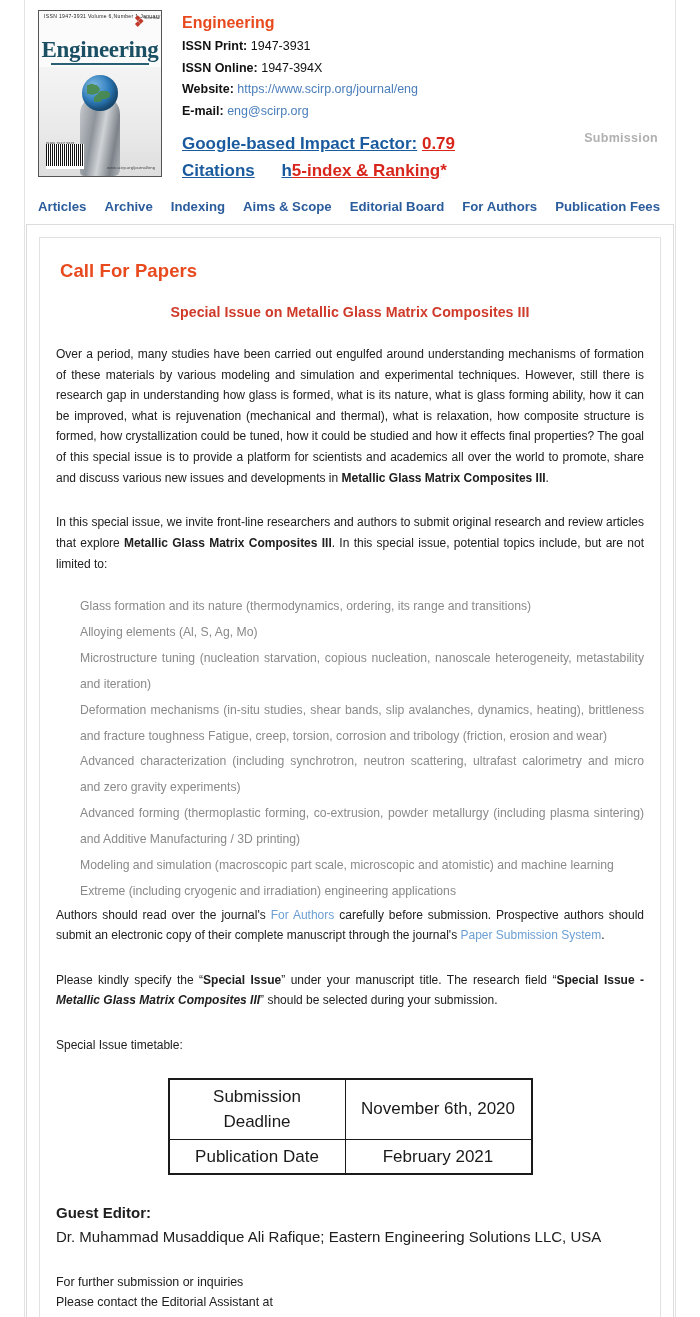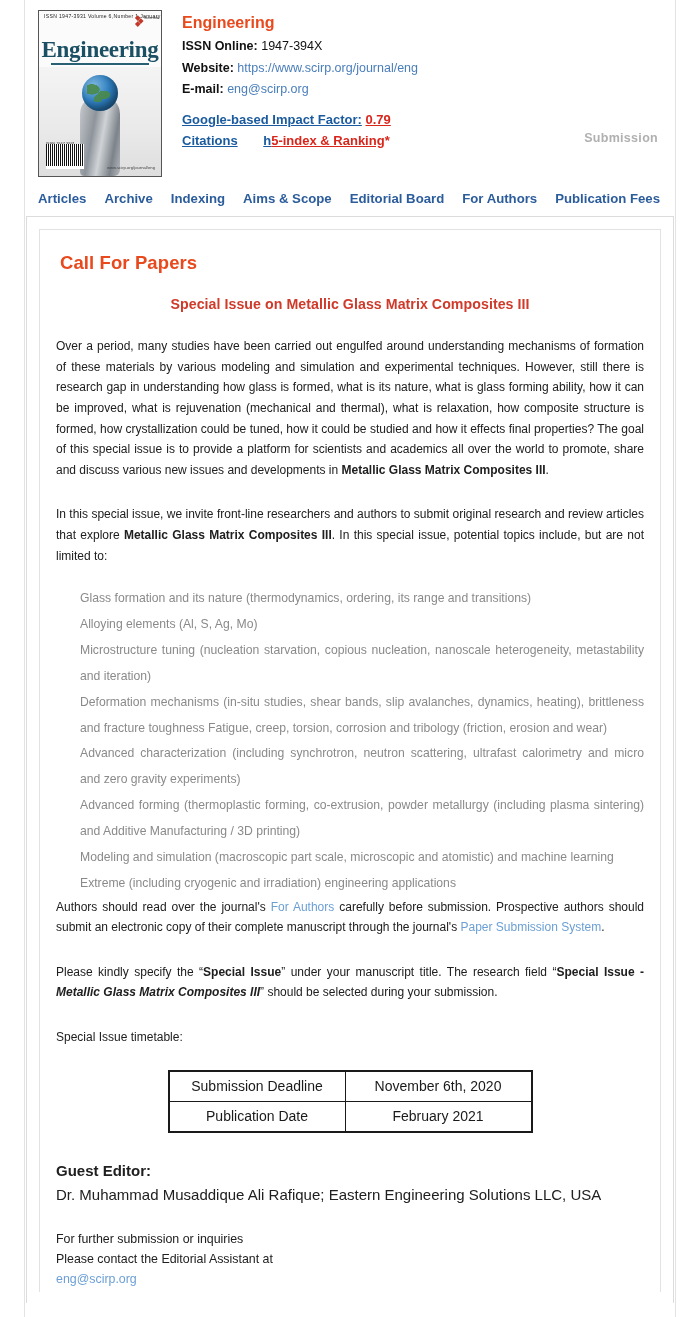--- a/index.html
+++ b/index.html
@@ -110,21 +110,21 @@
     font-size:12.5px;
     line-height:1.55;
     margin-bottom:2px;
     color:#111;
     white-space:nowrap;
   }
   .jrow b{font-weight:bold;color:#111;}
   .jrow .val{font-weight:normal;color:#111;}
   .jlink{color:#4a7ebb;text-decoration:none;font-weight:normal;}
   .metrics{margin-top:9px;}
-  .metric-line{font-size:13px;line-height:1.62;white-space:nowrap;}
+  .metric-line{font-size:17px;line-height:1.62;white-space:nowrap;}
   .mlink{color:#1a5a9e;font-weight:bold;text-decoration:underline;}
   .mred{color:#d9261c;font-weight:bold;text-decoration:underline;}
   .mred-plain{color:#d9261c;font-weight:bold;text-decoration:none;}
   .mgap{display:inline-block;width:22px;}
   .submission{
     position:absolute;
     right:42px;
     top:131px;
     font-size:12.5px;
     font-weight:bold;
@@ -201,21 +201,21 @@
     text-align:justify;
     margin:0;
     padding:0;
   }
   p.nogap{margin-top:0;}
 
   .timetable-wrap{margin:22px 0 0 0;display:flex;justify-content:center;}
   table.timetable{
     border-collapse:collapse;
     border:2px solid #1a1a1a;
-    font-size:14px;
+    font-size:17px;
   }
   table.timetable td{
     border:1px solid #1a1a1a;
     padding:4px 10px;
     text-align:center;
     color:#1a1a1a;
     line-height:1.5;
   }
   table.timetable td.c1{width:155px;}
   table.timetable td.c2{width:165px;}
@@ -253,20 +253,24 @@
         <div class="globe"></div>
       </div>
       <div class="cover-isbn">ISSN  1947-3931</div>
       <div class="cover-barcode"></div>
       <div class="cover-url">www.scirp.org/journal/eng</div>
     </div>
 
     <div class="jinfo">
       <div class="jtitle">Engineering</div>
 
+      <div class="jrow">
+        <b>ISSN Print:</b>
+        <span class="val">1947-3931</span>
+      </div>
 
       <div class="jrow">
         <b>ISSN Online:</b>
         <span class="val">1947-394X</span>
       </div>
 
       <div class="jrow">
         <b>Website:</b>
         <a class="jlink" href="#">https://www.scirp.org/journal/eng</a>
       </div>

